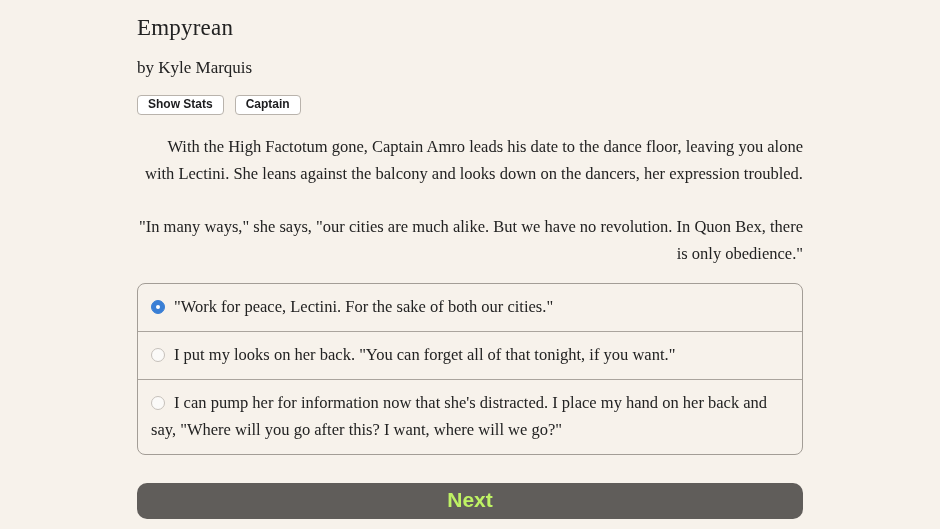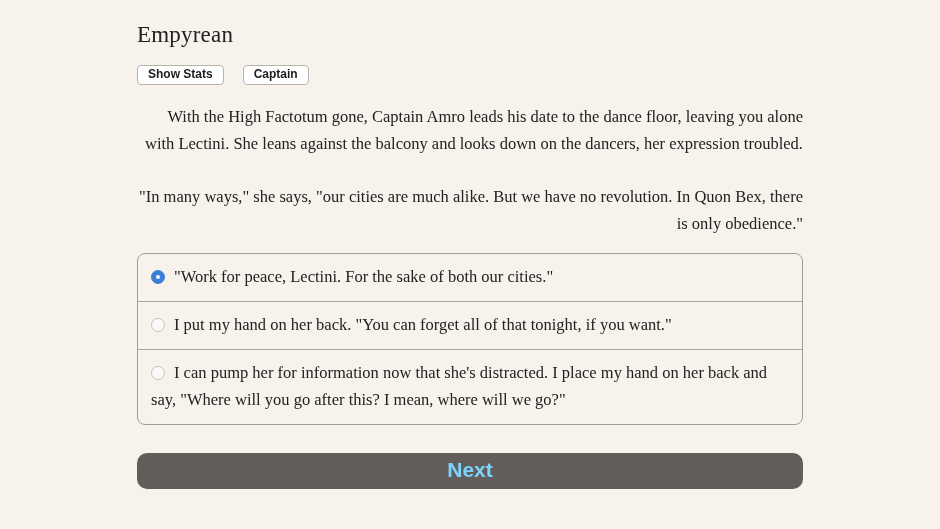--- a/index.html
+++ b/index.html
@@ -9,38 +9,38 @@
   body {
     width: 940px; height: 529px;
     background: #f7f2eb;
     color: #222222;
     font-family: "Liberation Serif", serif;
     overflow: hidden;
   }
   .container {
     width: 666px;
     margin: 0 auto;
-    padding-top: 20px;
+    padding-top: 13px;
   }
   .page-title {
     font-size: 23px;
     font-weight: 400;
     line-height: 29px;
     margin: 0;
     letter-spacing: 0.2px;
   }
   .author {
     font-size: 17px;
     line-height: 22px;
     margin-top: 15px;
   }
   .toolbar {
     margin-top: 16px;
     display: flex;
-    gap: 19px;
+    gap: 11px;
   }
   .tool-btn {
     font-family: "Liberation Sans", sans-serif;
     font-size: 12px;
     font-weight: 700;
     color: #1c1c1e;
     background: #ffffff;
     border: 1px solid #b9b3ac;
     border-radius: 4px;
     padding: 2px 10px 3px;
@@ -92,51 +92,52 @@
     left: 4px; top: 4px;
     width: 4px; height: 4px;
     border-radius: 50%;
     background: #ffffff;
   }
   .next-btn {
     display: block;
     width: 100%;
     margin-top: 28px;
     background: #605d5a;
-    color: #7dd3fc;
+    color: #bef264;
     font-family: "Liberation Sans", sans-serif;
     font-size: 21px;
     font-weight: 700;
     text-align: center;
     border: none;
     border-radius: 10px;
     padding: 6px 0 8px;
     line-height: 22px;
     cursor: pointer;
   }
 </style>
 </head>
 <body>
 
 <div class="container">
 
   <h1 class="page-title">Empyrean</h1>
 
+  <div class="author">by Kyle Marquis</div>
 
   <div class="toolbar">
     <button class="tool-btn">Show Stats</button>
     <button class="tool-btn">Captain</button>
   </div>
 
   <div class="story">
     <p>With the High Factotum gone, Captain Amro leads his date to the dance floor, leaving you alone with Lectini. She leans against the balcony and looks down on the dancers, her expression troubled.</p>
     <p>"In many ways," she says, "our cities are much alike. But we have no revolution. In Quon Bex, there is only obedience."</p>
   </div>
 
   <div class="choices">
     <label class="choice"><span class="radio checked"></span><span>"Work for peace, Lectini. For the sake of both our cities."</span></label>
-    <label class="choice"><span class="radio"></span><span>I put my hand on her back. "You can forget all of that tonight, if you want."</span></label>
-    <label class="choice"><span class="radio"></span><span>I can pump her for information now that she's distracted. I place my hand on her back and say, "Where will you go after this? I mean, where will we go?"</span></label>
+    <label class="choice"><span class="radio"></span><span>I put my looks on her back. "You can forget all of that tonight, if you want."</span></label>
+    <label class="choice"><span class="radio"></span><span>I can pump her for information now that she's distracted. I place my hand on her back and say, "Where will you go after this? I want, where will we go?"</span></label>
   </div>
 
   <button class="next-btn">Next</button>
 
 </div>
 
 </body></html>

